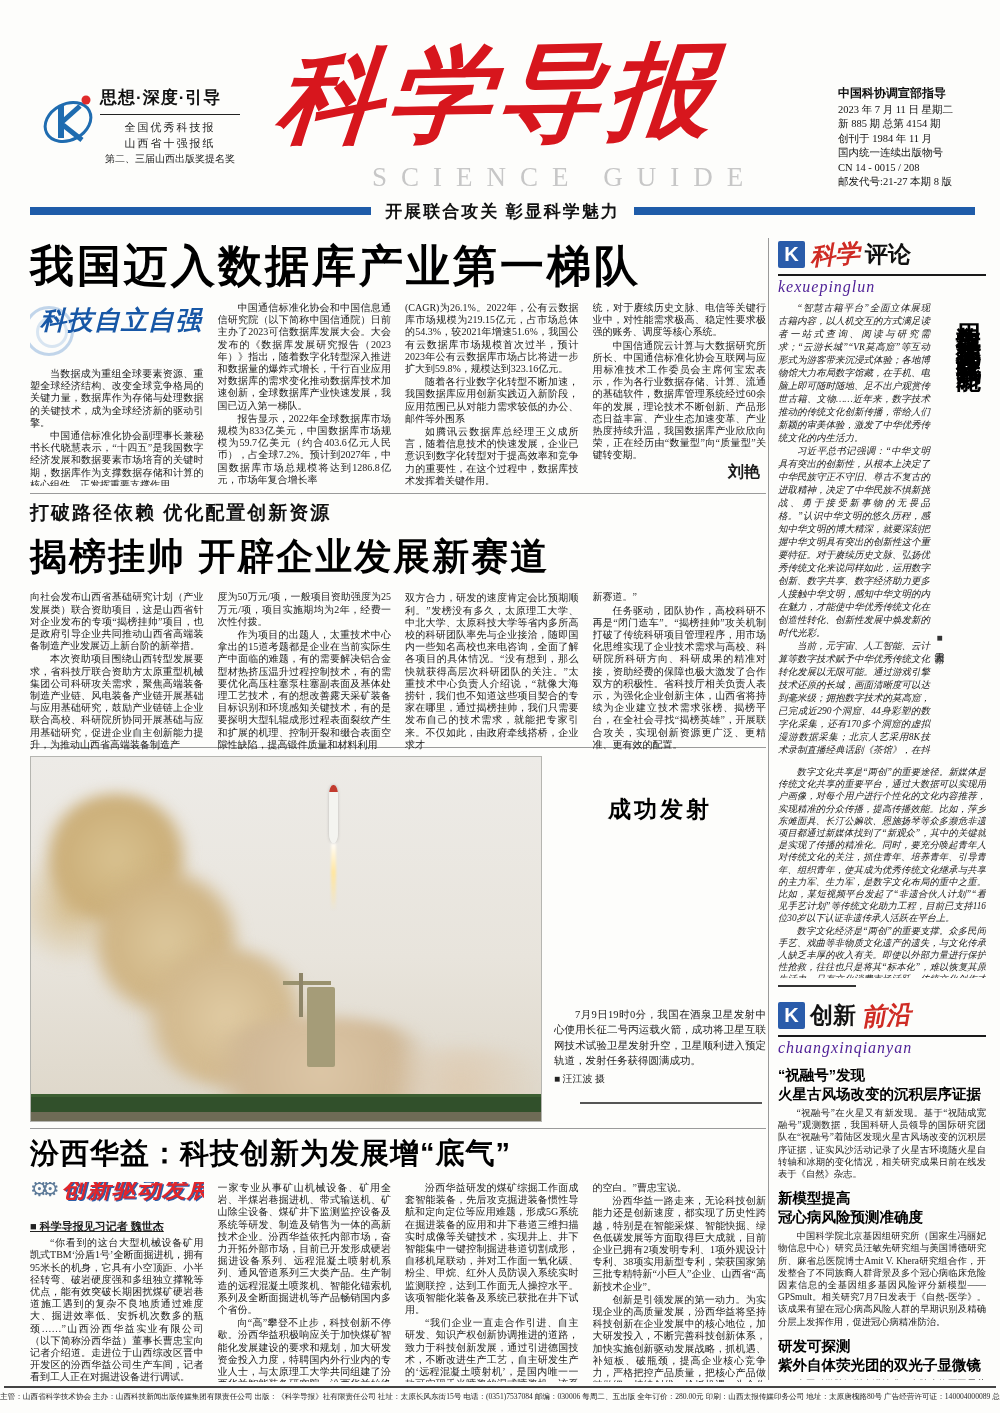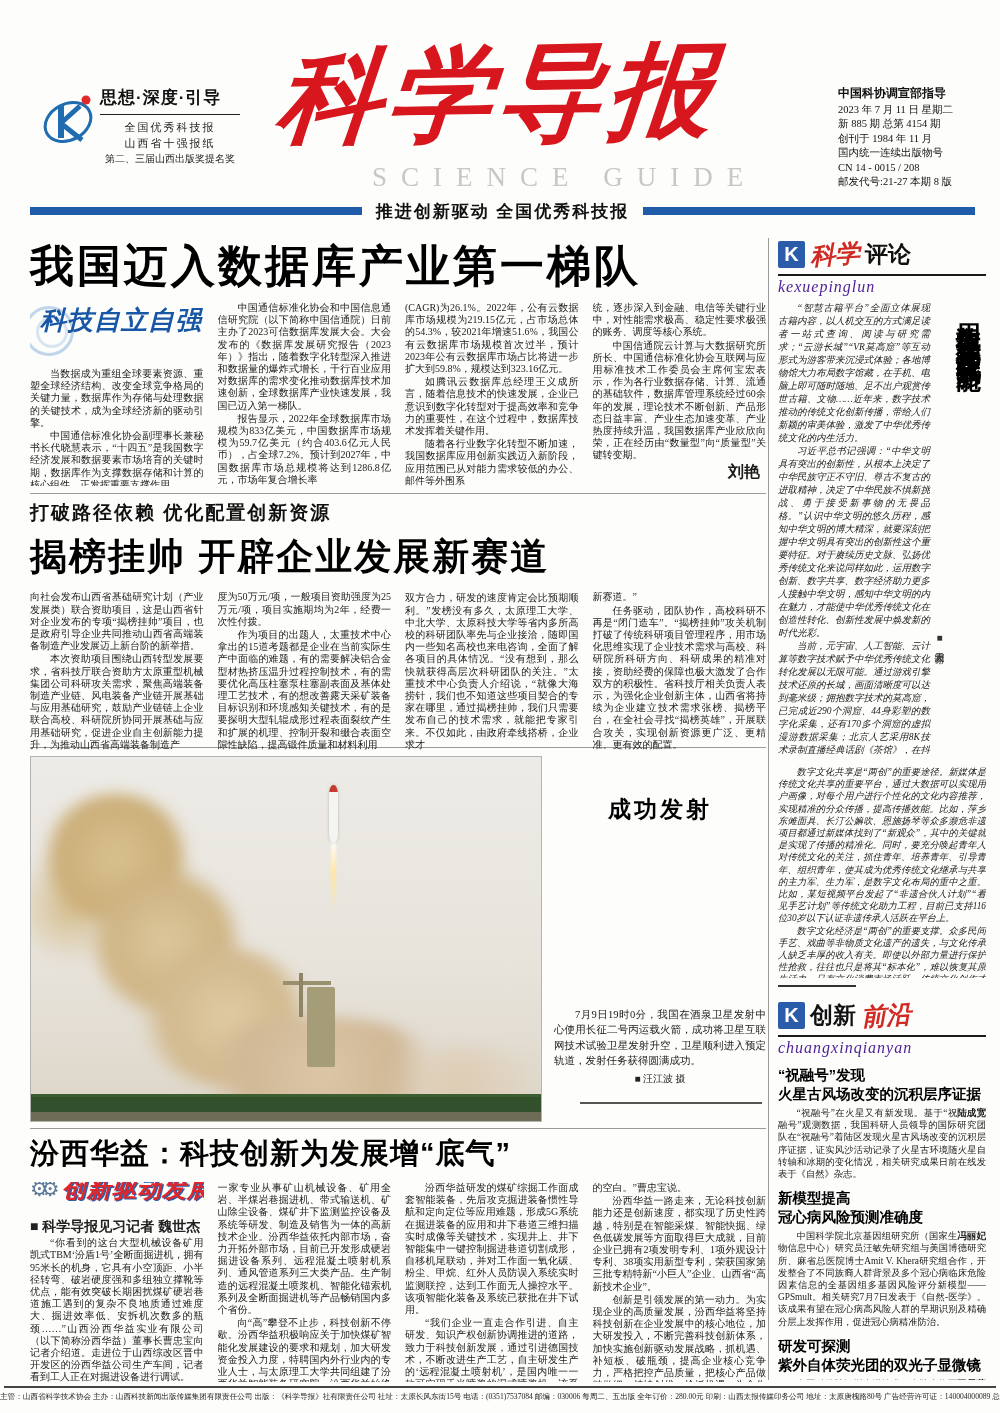--- a/index.html
+++ b/index.html
@@ -70,33 +70,33 @@
   .crane{position:absolute;left:252px;top:224px;width:48px;height:4px;background:#99916d;}
   .trees{position:absolute;left:0;bottom:9px;width:100%;height:15px;background:#31502b;
          border-top:3px solid #3c5f32;}
   .groundline{position:absolute;left:0;bottom:0;width:100%;height:9px;background:#6e6b56;}
   .pcap{position:absolute;left:524px;top:0;width:212px;height:364px;}
   .ptitle{margin-top:38px;text-align:center;font-family:"Liberation Sans",sans-serif;font-weight:bold;
           font-size:23px;letter-spacing:3px;color:#000;}
   .pcap-body{position:absolute;left:0;bottom:34px;width:100%;font-size:10.5px;line-height:15.5px;
              text-align:justify;}
   .pcap-body p{margin:0;text-indent:2em;}
-  .pcredit{text-align:center;font-size:10px;margin-top:2px;color:#222;}
+  .pcredit{text-align:left;font-size:10px;margin-top:2px;color:#222;}
   .pcap-rule{position:absolute;left:26px;right:4px;bottom:16px;height:2px;background:#555;}
   
   .feature{position:absolute;left:30px;top:1134px;width:736px;height:248px;}
   .feature h3{margin:0;font-family:"Liberation Sans",sans-serif;font-weight:bold;font-size:29px;
               letter-spacing:1px;color:#000;white-space:nowrap;}
   .feature .cols{margin-top:8px;height:200px;}
   .badge-drive{position:relative;height:34px;margin-bottom:4px;white-space:nowrap;overflow:hidden;}
   .gears{font-size:21px;color:#5e7b99;letter-spacing:-8px;margin-right:10px;vertical-align:middle;}
   .drive-text{font-family:"Liberation Sans",sans-serif;font-weight:bold;font-style:italic;font-size:24px;
               color:#e0252b;text-shadow:1.5px 1.5px 0 #2e5fa8;letter-spacing:1px;vertical-align:middle;}
-  .byline{font-family:"Liberation Sans",sans-serif;font-weight:bold;font-size:14px;color:#222;
-          margin:2px 0 5px 0;}
+  .byline{font-family:"Liberation Sans",sans-serif;font-weight:bold;font-size:11px;color:#222;
+          margin:2px 0 5px 0;text-decoration:underline;}
   
   .sidebar{position:absolute;left:778px;top:238px;width:208px;height:1142px;overflow:hidden;}
   .sec-head{display:flex;align-items:center;gap:5px;padding-bottom:3px;border-bottom:2px solid #1a1a1a;}
   .k-box{width:27px;height:27px;background:#2a5caa;color:#fff;font-family:"Liberation Sans",sans-serif;
          font-weight:bold;font-size:20px;display:flex;align-items:center;justify-content:center;border-radius:2px;}
   .sec-script{display:inline-block;font-family:"Liberation Serif",serif;font-weight:bold;font-style:italic;
               font-size:25px;color:#cf2b24;transform:rotate(-4deg);}
   .sec-black{font-family:"Liberation Sans",sans-serif;font-weight:bold;font-size:23px;color:#111;}
   .pinyin{font-style:italic;font-size:16px;color:#4c1d95;margin:2px 0 6px 0;letter-spacing:1px;}
   .cm-top{position:relative;height:452px;overflow:hidden;}
@@ -107,21 +107,21 @@
              color:#000;}
   .cm-vauthor{position:absolute;right:40px;top:330px;writing-mode:vertical-rl;font-size:10px;color:#333;}
   .cm-bottom{height:212px;overflow:hidden;margin-top:12px;font-size:9.3px;line-height:12.2px;
              text-align:justify;font-style:italic;}
   .cm-bottom p{margin:0;text-indent:2em;}
   .cm-rule{width:78px;height:2px;background:#333;margin:7px 0 12px 0;}
   .fr-item{margin-top:9px;}
   .fr-title{font-family:"Liberation Sans",sans-serif;font-weight:bold;font-size:14.5px;line-height:19px;color:#000;}
   .fr-body{margin-top:3px;font-size:9.3px;line-height:12.2px;text-align:justify;}
   .fr-body .ind{text-indent:2em;display:block;}
-  .wauth{float:right;font-weight:bold;font-size:9.6px;}
+  .wauth{float:right;font-weight:normal;font-size:9.6px;}
   
   .footer{position:absolute;left:0;top:1386px;width:1000px;}
   .foot-rule{margin:0 4px;height:2px;background:#444;}
   .foot-text{margin-top:4px;text-align:center;font-size:7.6px;color:#222;white-space:nowrap;overflow:hidden;}
 </style>
 </head>
 <body>
 
 <div class="page">
 
@@ -147,21 +147,21 @@
       <div class="pline1">中国科协调宣部指导</div>
       <div>2023 年 7 月 11 日 星期二</div>
       <div>新 885 期 总第 4154 期</div>
       <div>创刊于 1984 年 11 月</div>
       <div>国内统一连续出版物号</div>
       <div>CN 14 - 0015 / 208</div>
       <div>邮发代号:21-27 本期 8 版</div>
     </div>
     <div class="mh-banner">
       <div class="bbar"></div>
-      <div class="banner-text">推进创新驱动 全国优秀科技报</div>
+      <div class="banner-text">开展联合攻关 彰显科学魅力</div>
       <div class="bbar"></div>
     </div>
   </div>
 
   <div class="vdiv"></div>
   <div class="hline" style="top:493px"></div>
   <div class="hline" style="top:747px"></div>
   <div class="hline" style="top:1128px"></div>
 
   <div class="lead">
@@ -175,25 +175,25 @@
         </div>
         <p>当数据成为重组全球要素资源、重塑全球经济结构、改变全球竞争格局的关键力量，数据库作为存储与处理数据的关键技术，成为全球经济新的驱动引擎。</p>
         <p>中国通信标准化协会副理事长兼秘书长代晓慧表示，“十四五”是我国数字经济发展和数据要素市场培育的关键时期，数据库作为支撑数据存储和计算的核心组件，正发挥重要支撑作用。</p>
       </div>
       <div class="col">
         <p>中国通信标准化协会和中国信息通信研究院（以下简称中国信通院）日前主办了2023可信数据库发展大会。大会发布的《数据库发展研究报告（2023年）》指出，随着数字化转型深入推进和数据量的爆炸式增长，千行百业应用对数据库的需求变化推动数据库技术加速创新，全球数据库产业快速发展，我国已迈入第一梯队。</p>
         <p>报告显示，2022年全球数据库市场规模为833亿美元，中国数据库市场规模为59.7亿美元（约合403.6亿元人民币），占全球7.2%。预计到2027年，中国数据库市场总规模将达到1286.8亿元，市场年复合增长率</p>
       </div>
       <div class="col">
         <p class="cont">(CAGR)为26.1%。2022年，公有云数据库市场规模为219.15亿元，占市场总体的54.3%，较2021年增速51.6%，我国公有云数据库市场规模首次过半，预计2023年公有云数据库市场占比将进一步扩大到59.8%，规模达到323.16亿元。</p>
+        <p>随着各行业数字化转型不断加速，我国数据库应用创新实践迈入新阶段，应用范围已从对能力需求较低的办公、邮件等外围系</p>
         <p>如腾讯云数据库总经理王义成所言，随着信息技术的快速发展，企业已意识到数字化转型对于提高效率和竞争力的重要性，在这个过程中，数据库技术发挥着关键作用。</p>
-        <p>随着各行业数字化转型不断加速，我国数据库应用创新实践迈入新阶段，应用范围已从对能力需求较低的办公、邮件等外围系</p>
-      </div>
-      <div class="col">
-        <p class="cont">统，逐步深入到金融、电信等关键行业中，对性能需求极高、稳定性要求极强的账务、调度等核心系统。</p>
+      </div>
+      <div class="col">
+        <p class="cont">统，对于赓续历史文脉、电信等关键行业中，对性能需求极高、稳定性要求极强的账务、调度等核心系统。</p>
         <p>中国信通院云计算与大数据研究所所长、中国通信标准化协会互联网与应用标准技术工作委员会主席何宝宏表示，作为各行业数据存储、计算、流通的基础软件，数据库管理系统经过60余年的发展，理论技术不断创新、产品形态日益丰富、产业生态加速变革、产业热度持续升温，我国数据库产业欣欣向荣，正在经历由“数量型”向“质量型”关键转变期。</p>
         <div class="story-author">刘艳</div>
       </div>
     </div>
   </div>
 
   <div class="story2">
     <div class="kicker">打破路径依赖 优化配置创新资源</div>
     <h2>揭榜挂帅 开辟企业发展新赛道</h2>
     <div class="cols btxt">

